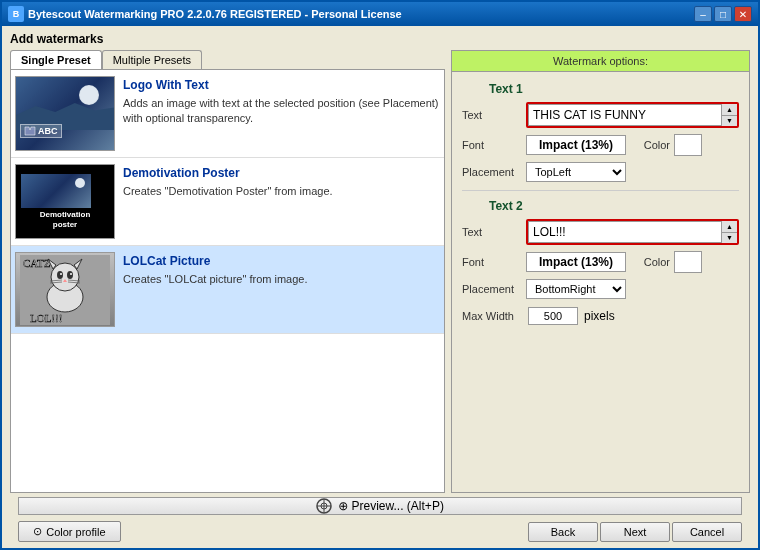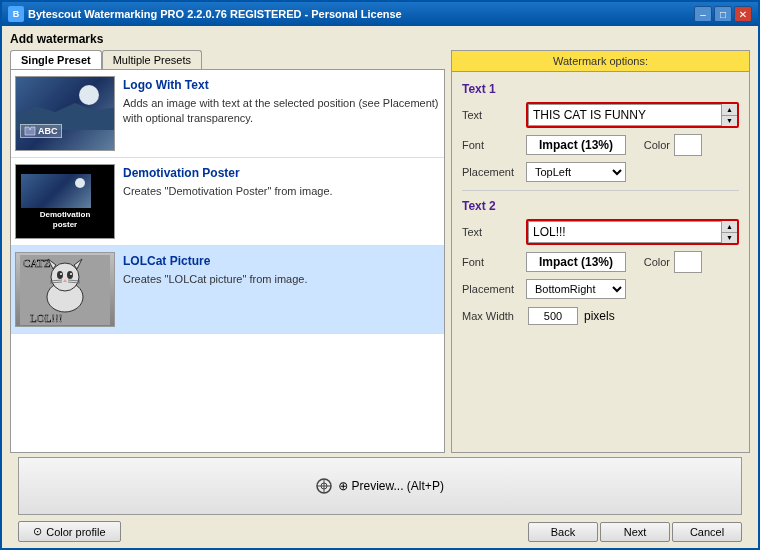--- a/index.html
+++ b/index.html
@@ -241,37 +241,38 @@
     }
     
     .right-panel {
       flex: 1;
       display: flex;
       flex-direction: column;
       border: 1px solid #999;
       background: #ece9d8;
     }
     .watermark-options-header {
-      background: #fde047;
+      background: #bef264;
       text-align: center;
       padding: 4px;
       font-size: 11px;
       color: #333;
       border-bottom: 1px solid #999;
     }
     .watermark-body {
       padding: 8px 10px;
       flex: 1;
     }
     .section-title {
       font-size: 12px;
-      color: #4c1d95;
+      color: #14532d;
       font-weight: bold;
       margin-bottom: 6px;
       margin-top: 2px;
+      margin-left: 27px;
     }
     .field-row {
       display: flex;
       align-items: center;
       margin-bottom: 6px;
       gap: 4px;
     }
     .field-label {
       width: 60px;
       font-size: 11px;
@@ -360,21 +361,21 @@
     }
     
     .bottom-area {
       display: flex;
       flex-direction: column;
       padding: 4px 8px 6px 8px;
     }
     .preview-btn {
       background: linear-gradient(to bottom, #f5f5f5, #e0e0e0);
       border: 1px solid #999;
-      padding: 20px 0;
+      padding: 0 0;
       text-align: center;
       cursor: pointer;
       font-size: 12px;
       display: flex;
       align-items: center;
       justify-content: center;
       gap: 6px;
       margin-bottom: 6px;
       width: 100%;
     }

